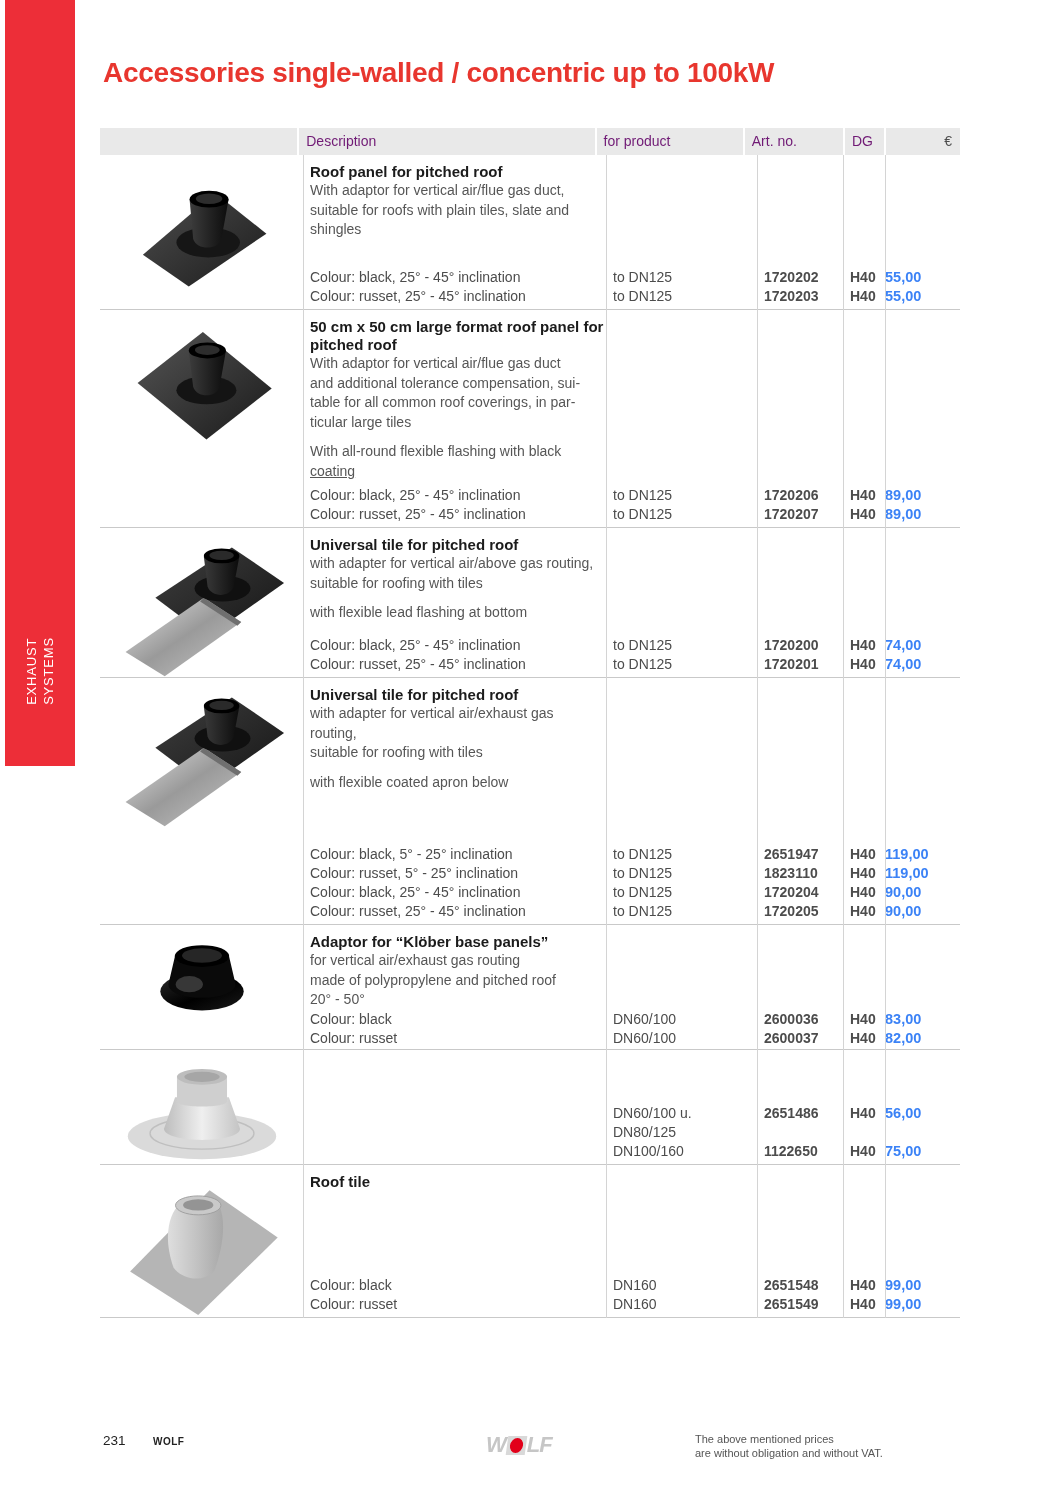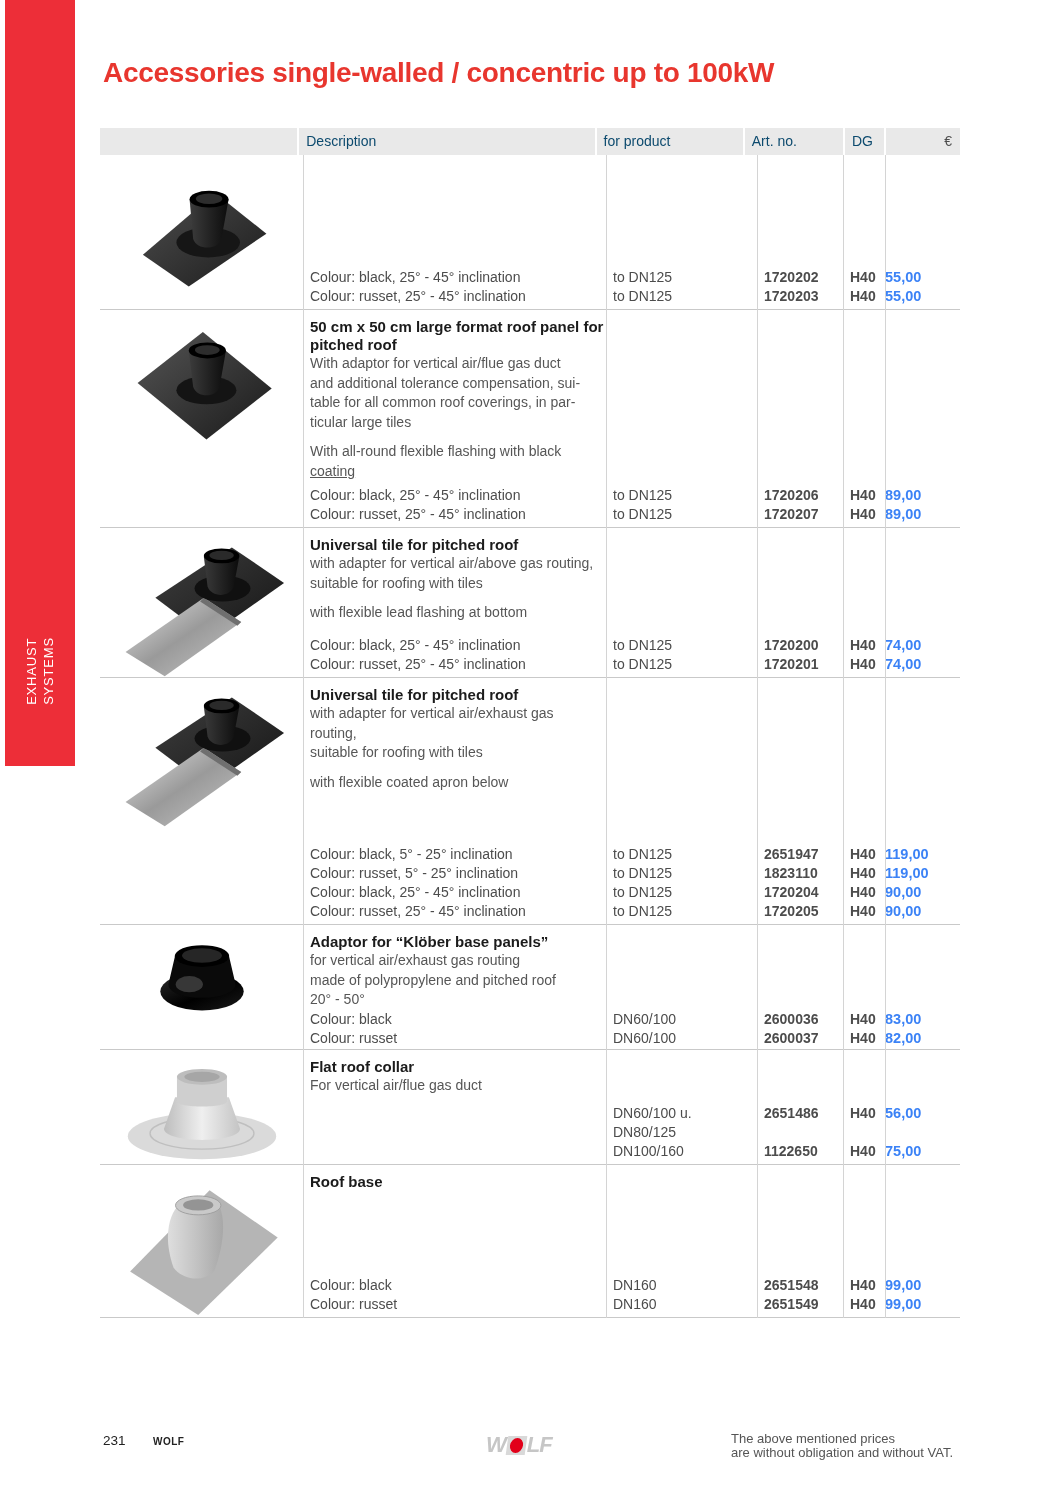--- a/index.html
+++ b/index.html
@@ -16,21 +16,21 @@
   }
   
   .page-title{
     position:absolute;left:103px;top:57px;margin:0;
     color:var(--title-red,#e8362e);font-size:28px;font-weight:bold;letter-spacing:-0.3px;
   }
   
   .catalog-table{position:absolute;left:100px;top:128px;width:860px;}
   .thead{display:flex;height:27px;}
   .th{
-    background:var(--header-bg,#e9e9e9);color:#0c4a6e;font-size:14px;line-height:27px;
+    background:var(--header-bg,#e9e9e9);color:#701a75;font-size:14px;line-height:27px;
     box-sizing:border-box;border-right:2px solid #ffffff;padding-left:7px;
   }
   .th.img{width:203px}.th.desc{width:303px}.th.prod{width:151px}.th.art{width:102px}.th.dg{width:42px}
   .th.price{width:75px;border-right:none;text-align:right;padding-right:8px;padding-left:0;color:#4d4d4d;}
   .tbody{position:relative;}
   .vline{position:absolute;top:0;bottom:0;width:1px;background:#d4d4d4;}
   .product{display:flex;box-sizing:border-box;border-bottom:1px solid #c9c9c9;}
   .product:last-child{border-bottom:2px solid #b2b2b2;}
   .cell-img{width:203px;box-sizing:border-box;display:flex;justify-content:center;align-items:flex-start;padding-top:12px;}
   .cell-main{width:657px;display:flex;flex-direction:column;box-sizing:border-box;}
@@ -47,21 +47,21 @@
   .v-art,.v-dg{padding-left:7px;color:#4c4c4c;font-weight:bold;}
   .v-price{padding-right:8px;font-weight:bold;color:#3b82f6;font-size:14.5px;}
   
   .footer{position:absolute;left:103px;top:1430px;width:858px;height:40px;}
   .pg-num{position:absolute;left:0;top:3px;font-size:13.5px;color:#222;}
   .brand-small{position:absolute;left:50px;top:6px;font-size:10px;font-weight:bold;letter-spacing:0.5px;color:#222;}
   .wolf-logo{position:absolute;left:383px;top:0;display:flex;align-items:center;height:30px;}
   .wolf-logo .lw{font-size:22px;font-weight:bold;font-style:italic;color:#c6c6c6;letter-spacing:-1px;line-height:30px;}
   .logo-o{width:19px;height:19px;background:#d9d9d9;margin:0 1px;display:flex;align-items:center;justify-content:center;transform:skewX(-8deg);}
   .logo-o .dot{width:13px;height:15px;border-radius:50%;background:var(--logo-red,#e2001a);}
-  .price-note{position:absolute;left:628px;top:2px;font-size:13px;line-height:14px;color:#555;}
+  .price-note{position:absolute;left:592px;top:2px;font-size:11px;line-height:14px;color:#555;}
 </style>
 </head>
 <body>
 
 <div class="side-band"></div>
 <div class="side-label">
   <div>EXHAUST</div>
   <div>SYSTEMS</div>
 </div>
 
@@ -91,20 +91,26 @@
               </linearGradient>
             </defs>
    <polygon points="18,92 100,22 158,68 70,128" fill="url(#g1a)"></polygon>
    <ellipse cx="92" cy="78" rx="36" ry="17" fill="#161616"></ellipse>
    <path d="M71,30 C71,19 115,19 115,30 L107,74 C103,87 79,87 75,74 Z" fill="url(#g1b)"></path>
    <ellipse cx="93" cy="29" rx="22" ry="9.5" fill="#000"></ellipse>
    <ellipse cx="93" cy="28.5" rx="15" ry="6" fill="#2d2d2d"></ellipse>
  </svg>
         </div>
         <div class="cell-main">
+          <div class="desc-block">
+            <div class="t-line">Roof panel for pitched roof</div>
+            <div class="d-line">With adaptor for vertical air/flue gas duct,</div>
+            <div class="d-line">suitable for roofs with plain tiles, slate and</div>
+            <div class="d-line">shingles</div>
+          </div>
           <div class="variants">
             <div class="variant">
               <div class="v-desc">Colour: black, 25° - 45° inclination</div>
               <div class="v-prod">to DN125</div>
               <div class="v-art">1720202</div>
               <div class="v-dg">H40</div>
               <div class="v-price">55,00</div>
             </div>
             <div class="variant">
               <div class="v-desc">Colour: russet, 25° - 45° inclination</div>
@@ -341,24 +347,20 @@
             </defs>
    <ellipse cx="85" cy="80" rx="80" ry="25" fill="#dadada"></ellipse>
    <ellipse cx="85" cy="77" rx="56" ry="17" fill="none" stroke="#bfbfbf" stroke-width="1.5"></ellipse>
    <path d="M56,38 L44,72 C44,88 126,88 126,72 L114,38 Z" fill="url(#g5)"></path>
    <path d="M58,16 C58,9 112,9 112,16 L112,42 C112,50 58,50 58,42 Z" fill="#cfcfcf"></path>
    <ellipse cx="85" cy="16" rx="27" ry="8.5" fill="#bdbdbd"></ellipse>
    <ellipse cx="85" cy="16" rx="19" ry="5.5" fill="#a6a6a6"></ellipse>
  </svg>
         </div>
         <div class="cell-main">
-          <div class="desc-block">
-            <div class="t-line">Flat roof collar</div>
-            <div class="d-line">For vertical air/flue gas duct</div>
-          </div>
           <div class="variants">
             <div class="variant">
               <div class="v-desc"></div>
               <div class="v-prod">DN60/100 u.
 DN80/125</div>
               <div class="v-art">2651486</div>
               <div class="v-dg">H40</div>
               <div class="v-price">56,00</div>
             </div>
             <div class="variant">
@@ -383,21 +385,21 @@
             </defs>
    <polygon points="14,100 98,14 170,64 86,146" fill="#b5b5b5"></polygon>
    <path d="M60,96 C48,62 56,38 66,29 C76,21 102,21 108,30 C116,46 112,76 103,99 C91,112 70,109 60,96 Z" fill="url(#g6)"></path>
    <ellipse cx="86" cy="30" rx="24" ry="10" fill="#c9c9c9"></ellipse>
    <ellipse cx="86" cy="30" rx="24" ry="10" fill="none" stroke="#9e9e9e" stroke-width="1"></ellipse>
    <ellipse cx="86" cy="29.5" rx="16" ry="6" fill="#949494"></ellipse>
  </svg>
         </div>
         <div class="cell-main">
           <div class="desc-block">
-            <div class="t-line">Roof base</div>
+            <div class="t-line">Roof tile</div>
           </div>
           <div class="variants">
             <div class="variant">
               <div class="v-desc">Colour: black</div>
               <div class="v-prod">DN160</div>
               <div class="v-art">2651548</div>
               <div class="v-dg">H40</div>
               <div class="v-price">99,00</div>
             </div>
             <div class="variant">

